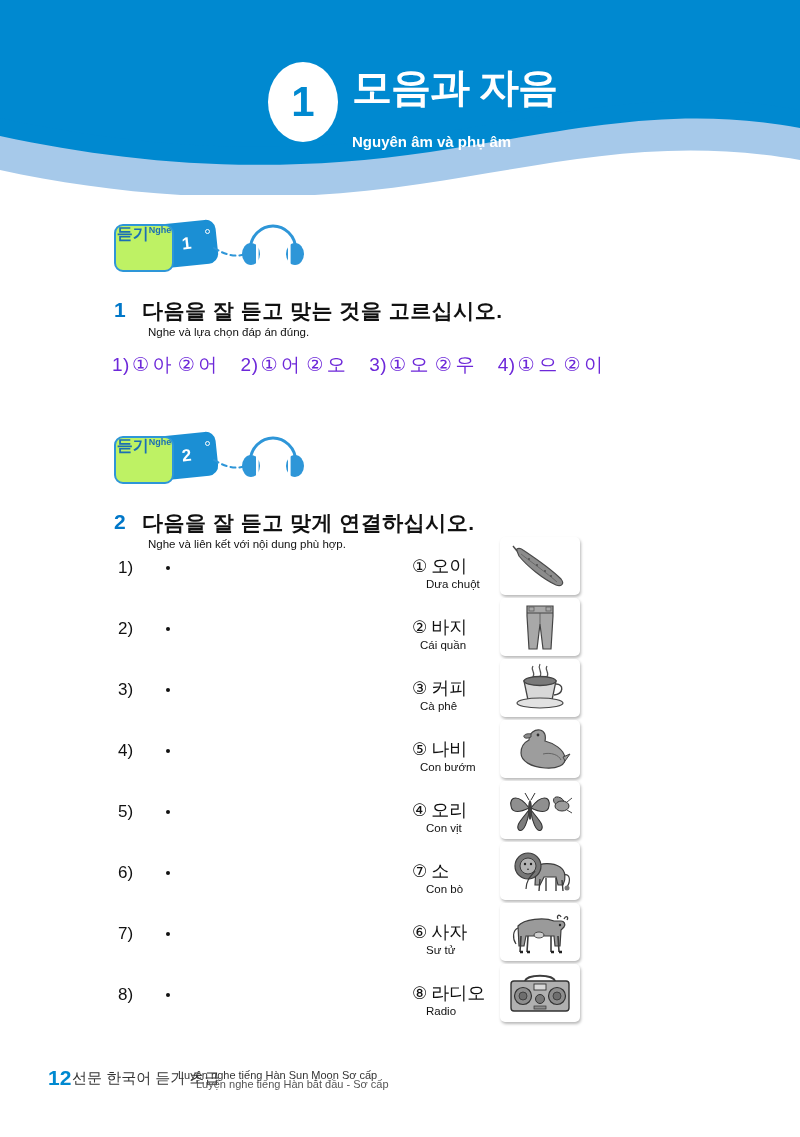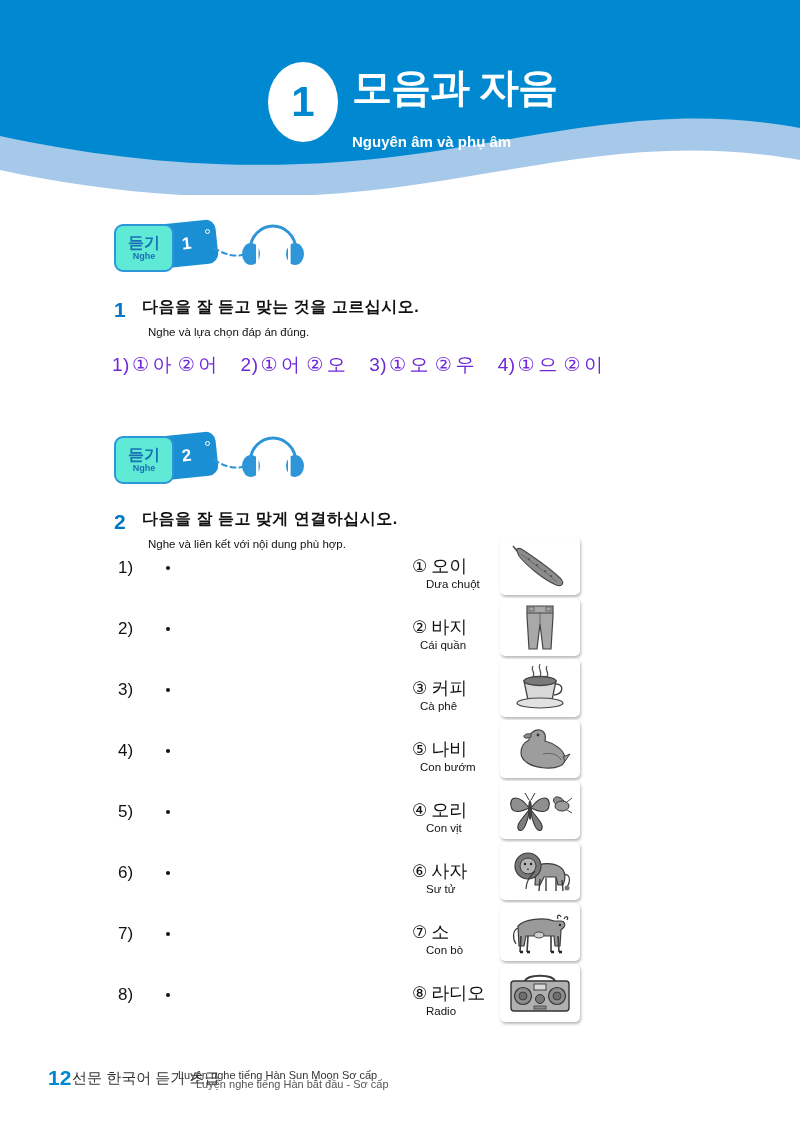--- a/index.html
+++ b/index.html
@@ -100,26 +100,26 @@
     border-radius: 50%;
     border: 1.6px solid #ffffff;
     box-sizing: border-box;
   }
   .lb-box {
     position: absolute;
     left: 2px;
     top: 6px;
     width: 56px;
     height: 44px;
-    background: #5eead4;
+    background: #bef264;
     border: 2px solid #2e96d8;
     border-radius: 9px;
     display: flex;
-    flex-direction: column;
-    align-items: center;
+    flex-direction: row;
+    align-items: flex-start;
     justify-content: center;
     line-height: 1;
   }
   .lb-ko {
     font-size: 16px;
     font-weight: bold;
     color: #1b6fb5;
     margin-bottom: 1px;
   }
   .lb-vi {
@@ -137,21 +137,21 @@
 
   
   .ex-num {
     position: absolute;
     font-size: 21px;
     font-weight: bold;
     color: #0077c8;
   }
   .ex-ko {
     position: absolute;
-    font-size: 16px;
+    font-size: 21px;
     font-weight: bold;
     color: #111111;
     letter-spacing: 0.5px;
     white-space: nowrap;
   }
   .ex-vi {
     position: absolute;
     font-size: 11.5px;
     color: #111111;
     white-space: nowrap;
@@ -407,26 +407,26 @@
   </div>
   <div class="mr-row">
     <span class="mr-label"><span class="circ">⑤</span><span>나비</span></span>
     <span class="mr-vi">Con bướm</span>
   </div>
   <div class="mr-row">
     <span class="mr-label"><span class="circ">④</span><span>오리</span></span>
     <span class="mr-vi indent">Con vịt</span>
   </div>
   <div class="mr-row">
+    <span class="mr-label"><span class="circ">⑦</span><span>소</span></span>
+    <span class="mr-vi indent">Con bò</span>
+  </div>
+  <div class="mr-row">
     <span class="mr-label"><span class="circ">⑥</span><span>사자</span></span>
     <span class="mr-vi indent">Sư tử</span>
-  </div>
-  <div class="mr-row">
-    <span class="mr-label"><span class="circ">⑦</span><span>소</span></span>
-    <span class="mr-vi indent">Con bò</span>
   </div>
   <div class="mr-row">
     <span class="mr-label"><span class="circ">⑧</span><span>라디오</span></span>
     <span class="mr-vi indent">Radio</span>
   </div>
 </div>
 
 <div class="card-col">
 
   <div class="pic-card">

